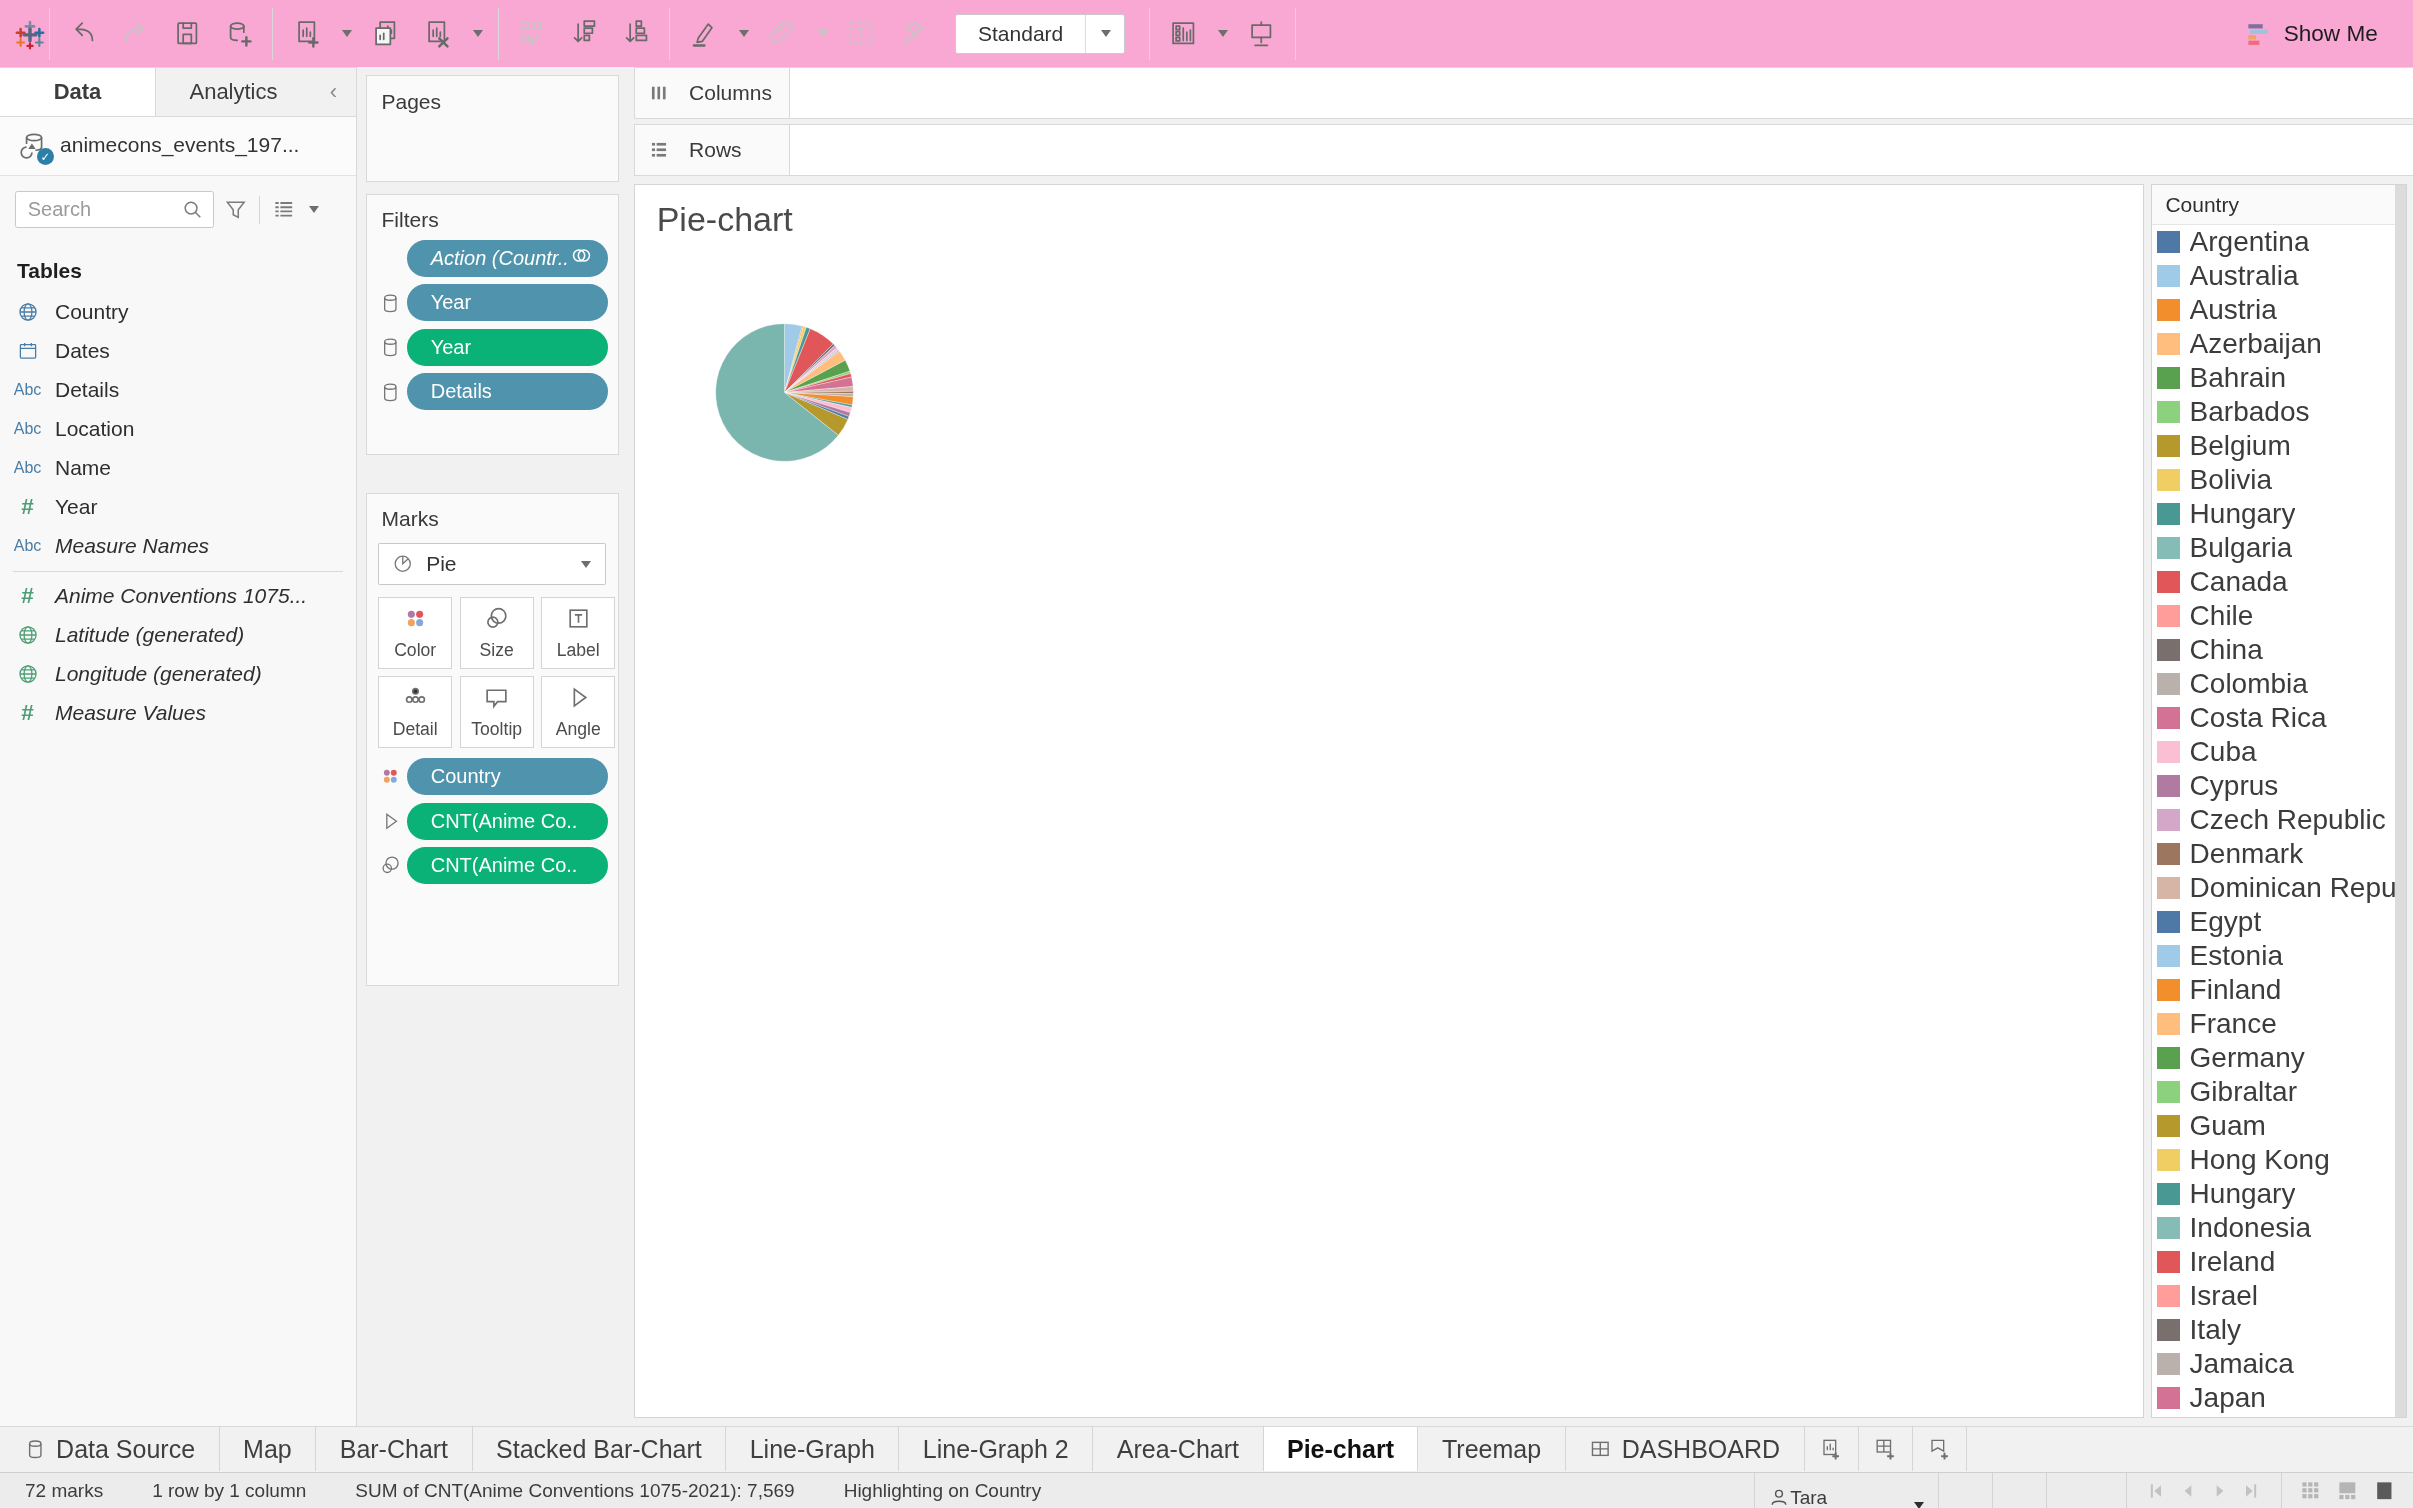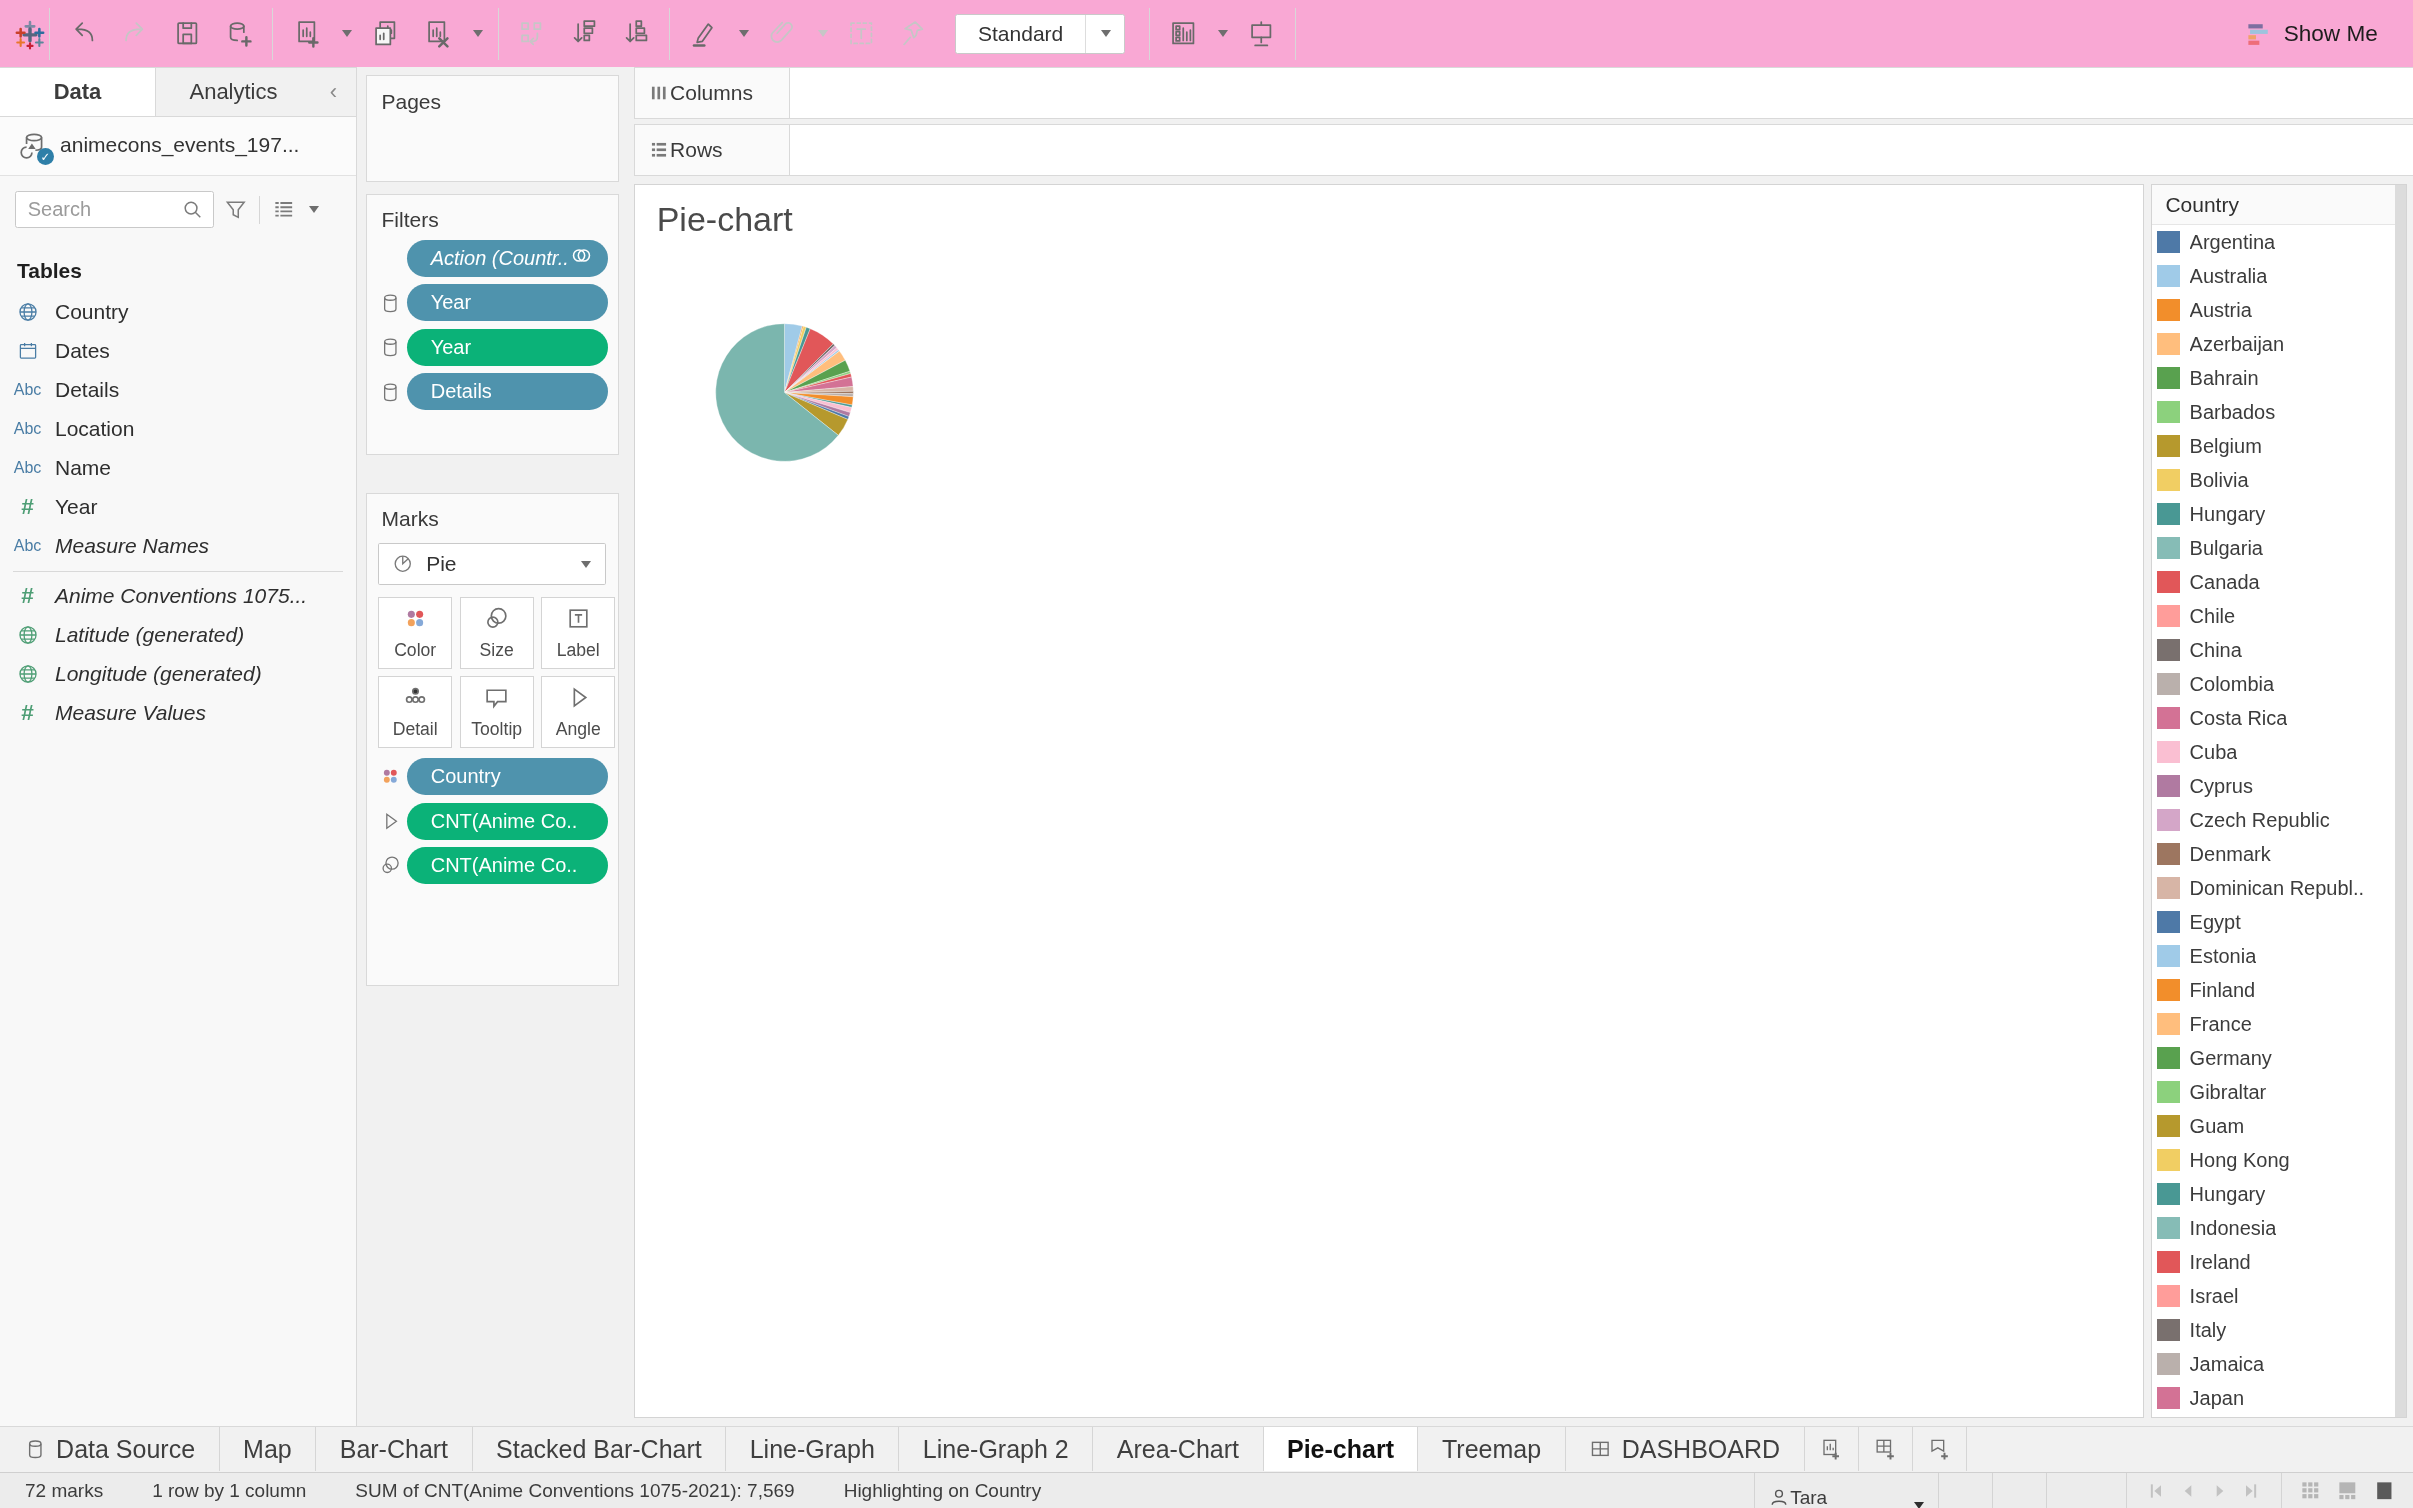--- a/index.html
+++ b/index.html
@@ -81,34 +81,34 @@
      align-items:center; justify-content:center; gap:5px; cursor:pointer; }
   .mbtn svg { width:27px; height:27px; stroke:#6f6f6f; fill:none; stroke-width:1.6; }
   .mbtn .mb-label { font-size:17.6px; color:#4c4c4c; }
   .marks-pills { margin-top:10px; padding-bottom:13.4px; }
 
   
   .right-region { position:absolute; left:627px; top:0; width:1787px; height:1359px; }
   .shelf { position:absolute; left:6.7px; width:1780px; height:52px; display:flex; }
   .shelf.columns { top:0; } .shelf.rows { top:57px; }
   .shelf-label { width:156px; background:#fafafa; border:0.8px solid #d9d9d9; display:flex; align-items:center;
-     gap:0; padding-left:13.4px; font-size:21px; color:#3a3a3a; }
+     gap:19px; padding-left:13.4px; font-size:21px; color:#3a3a3a; }
   .shelf-label svg { width:22px; height:22px; stroke:#7a7a7a; fill:#7a7a7a; stroke-width:0; }
   .shelf-area { flex:1; background:#fff; border:0.8px solid #d9d9d9; border-left:none; }
   .canvas { position:absolute; left:6.7px; top:117px; width:1510px; height:1234px; background:#fff; border:0.8px solid #d4d4d4; }
   .sheet-title { position:absolute; left:22px; top:15px; font-size:34px; color:#4a4a4a; }
   .pie-wrap { position:absolute; left:79px; top:137px; width:141px; height:141px; }
   .legend-card { position:absolute; left:1524px; top:117px; width:256px; height:1234px; background:#fff;
      border:0.8px solid #d4d4d4; overflow:hidden; }
   .legend-head { height:40px; background:#fafafa; border-bottom:0.8px solid #e6e6e6; display:flex; align-items:center;
      padding-left:13.4px; font-size:21px; color:#2f2f2f; }
   .legend-rows { position:absolute; left:0; top:40px; right:11px; bottom:0; overflow:hidden; }
   .legend-row { display:flex; align-items:center; height:34px; cursor:pointer; }
   .legend-swatch { width:22.6px; height:22.6px; margin:0 10px 0 5px; flex:none; }
-  .legend-label { font-size:20px; color:#3c3c3c; white-space:nowrap; overflow:hidden; }
+  .legend-label { font-size:28px; color:#3c3c3c; white-space:nowrap; overflow:hidden; }
   .legend-scroll { position:absolute; right:0; top:0; width:11px; height:100%; background:#dcdcdc; }
 
   
   .tabbar { position:absolute; left:0; top:1426px; width:2413px; height:45px; background:#f1f1f1;
      border-top:0.8px solid #d9d9d9; display:flex; align-items:stretch; }
   .sheet-tab { display:flex; align-items:center; gap:10px; padding:0 23.5px; font-size:25px; color:#3f3f3f;
      border-right:0.8px solid #d6d6d6; cursor:pointer; white-space:nowrap; }
   .sheet-tab.active { background:#fff; color:#111; font-weight:bold; }
   .sheet-tab svg { width:22.6px; height:22.6px; stroke:#6f6f6f; fill:none; stroke-width:1.6; }
   .newbtn { display:flex; align-items:center; justify-content:center; width:54px; border-right:0.8px solid #d6d6d6; cursor:pointer; }

